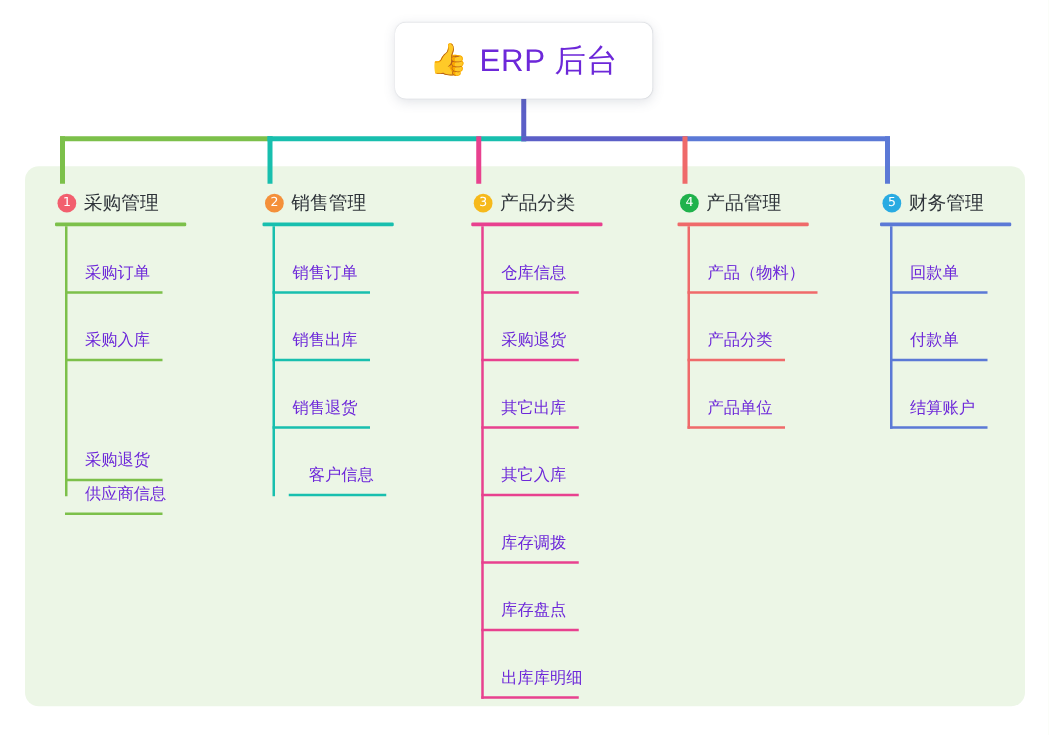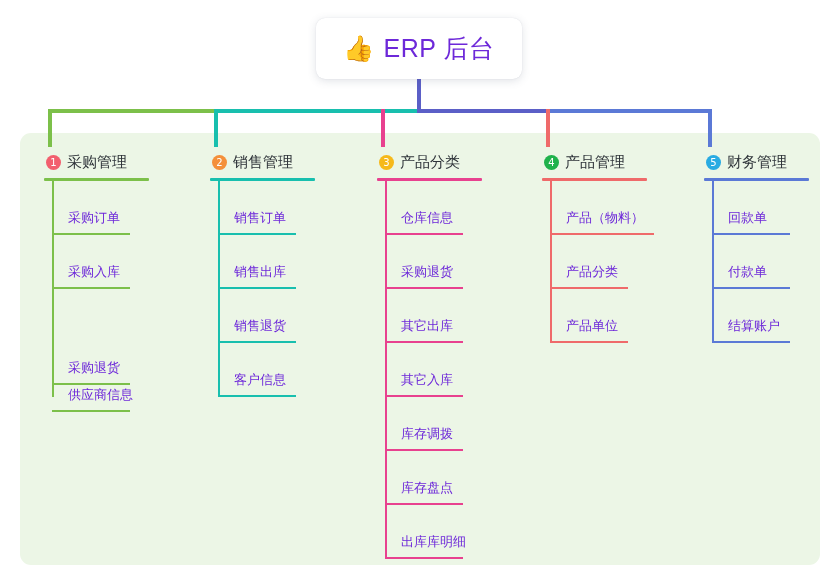--- a/index.html
+++ b/index.html
@@ -122,21 +122,21 @@
             <div class="leaf-rule" style="background: rgb(24, 191, 174); width: 78px;"></div>
           </div>
           <div class="leaf" style="top: 54px; width: 90px;">
             <span class="leaf-label">销售出库</span>
             <div class="leaf-rule" style="background: rgb(24, 191, 174); width: 78px;"></div>
           </div>
           <div class="leaf" style="top: 108px; width: 90px;">
             <span class="leaf-label">销售退货</span>
             <div class="leaf-rule" style="background: rgb(24, 191, 174); width: 78px;"></div>
           </div>
-          <div class="leaf" style="top: 162px; width: 90px;">
+          <div class="leaf" style="top: 162px; width: 90px; margin-left: 13px;">
             <span class="leaf-label">客户信息</span>
             <div class="leaf-rule" style="background: rgb(24, 191, 174); width: 78px;"></div>
           </div>
         </div>
       </div>
       <div class="col" style="left: 375px; top: 150px;">
         <div class="col-head">
           <span class="badge" style="background: rgb(246, 185, 27);">3</span>
           <span class="col-title">产品分类</span>
         </div>

